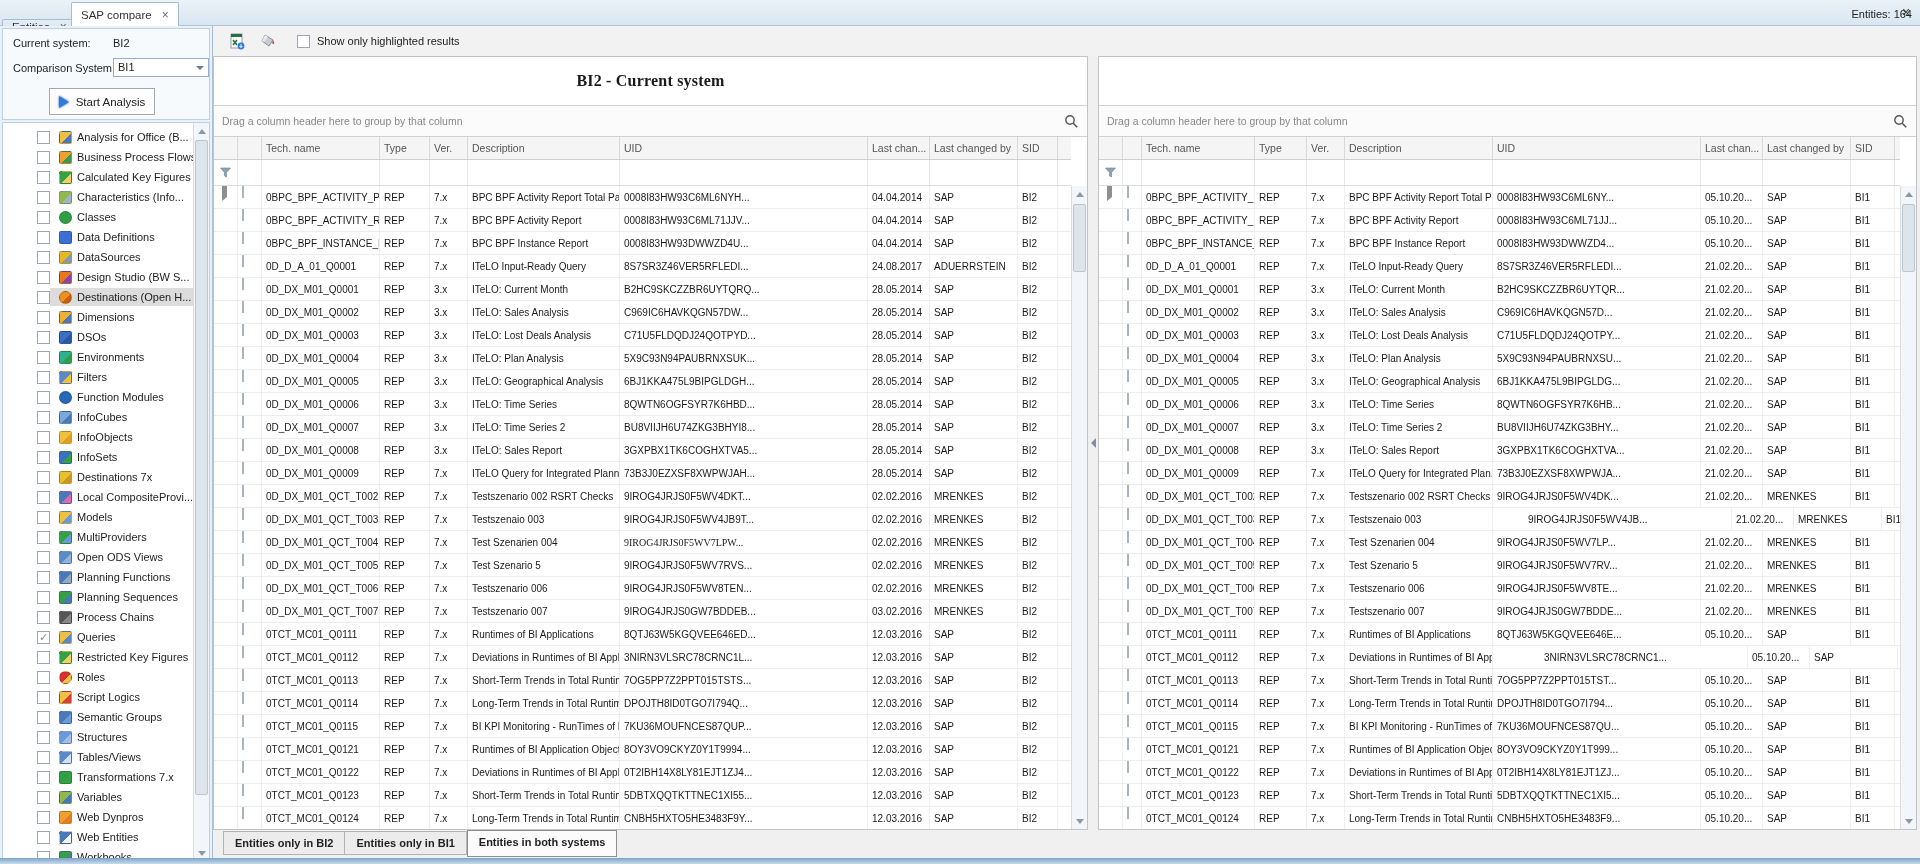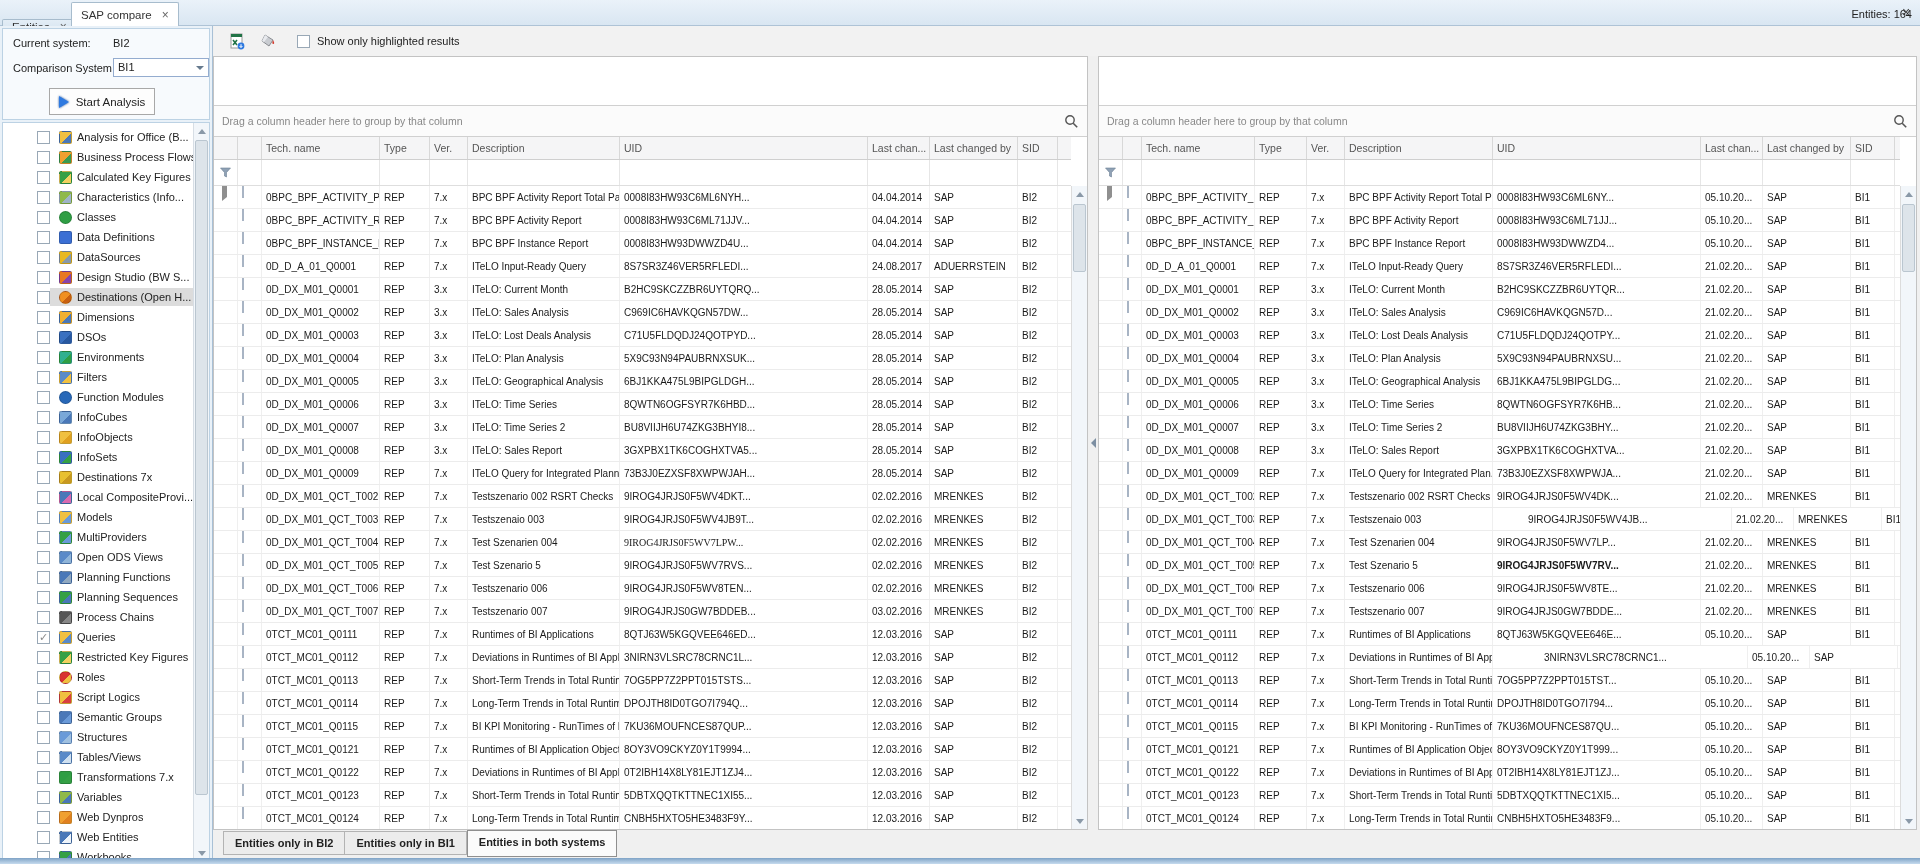--- a/index.html
+++ b/index.html
@@ -425,20 +425,21 @@
     </svg>
   </span>
   <div id="cbwrap">
     <span class="cb"></span>
     <span style="font-size:11px;color:#222">Show only highlighted results</span>
   </div>
 </div>
 <span id="entcount">Entities: 164</span>
 
 <div class="grid-panel" id="gridL">
+    <div class="gtitle">BI2 -  Current system</div>
     <div class="groupbar">
       <span class="hint">Drag a column header here to group by that column</span>
       <span>
         <svg width="15" height="15" viewBox="0 0 15 15">
           <circle cx="6" cy="6" r="4.2" fill="none" stroke="#555" stroke-width="1.4"></circle>
           <line x1="9.2" y1="9.2" x2="13.2" y2="13.2" stroke="#555" stroke-width="1.6"></line>
         </svg>
       </span>
     </div>
     <div class="hdr">
@@ -1099,21 +1100,21 @@
         <span class="gcell" style="width: 44px;">BI1</span>
         <span class="gcell" style="flex: 1 1 0%; border-right: none;"></span>
       </div>
       <div class="grow">
         <span class="gcell" style="width: 24px; padding: 0px;"></span>
         <span class="gcell" style="width: 19px; padding: 0px;"><span class="q-icon"></span></span>
         <span class="gcell" style="width: 113px;">0D_DX_M01_QCT_T005</span>
         <span class="gcell" style="width: 52px;">REP</span>
         <span class="gcell" style="width: 38px;">7.x</span>
         <span class="gcell" style="width: 148px;">Test Szenario 5</span>
-        <span class="gcell" style="width: 208px; font-weight: bold;">9IROG4JRJS0F5WV7RV...</span>
+        <span class="gcell" style="width: 208px;">9IROG4JRJS0F5WV7RV...</span>
         <span class="gcell" style="width: 62px;">21.02.20...</span>
         <span class="gcell" style="width: 88px;">MRENKES</span>
         <span class="gcell" style="width: 44px;">BI1</span>
         <span class="gcell" style="flex: 1 1 0%; border-right: none;"></span>
       </div>
       <div class="grow">
         <span class="gcell" style="width: 24px; padding: 0px;"></span>
         <span class="gcell" style="width: 19px; padding: 0px;"><span class="q-icon"></span></span>
         <span class="gcell" style="width: 113px;">0D_DX_M01_QCT_T006</span>
         <span class="gcell" style="width: 52px;">REP</span>

